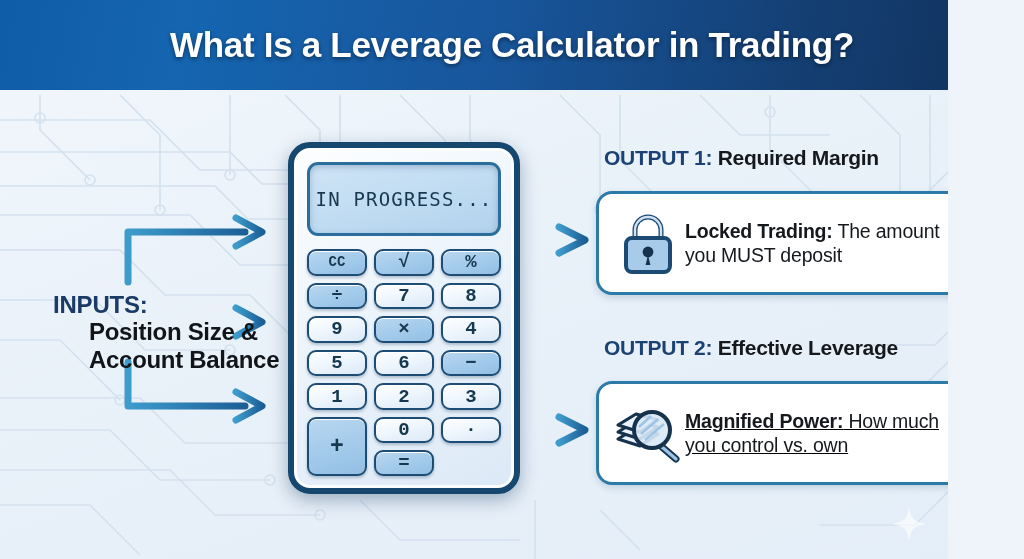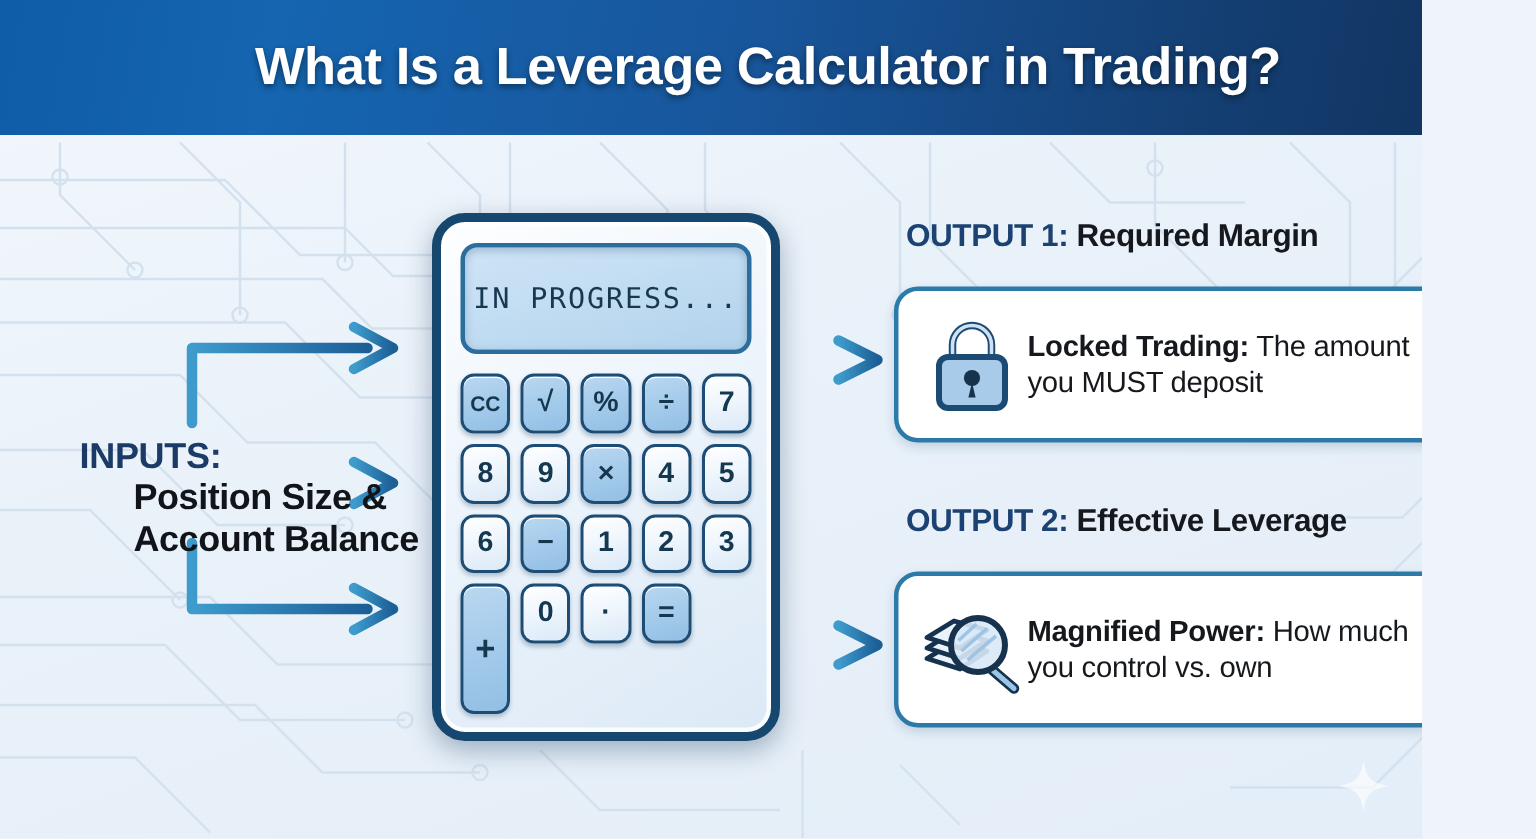--- a/index.html
+++ b/index.html
@@ -97,23 +97,24 @@
     color:#17384f;
     letter-spacing:1.2px;
     line-height:1.28;
     white-space:nowrap;
   }
 
   #keypad {
     margin-top:13px;
     flex:1;
     display:grid;
-    grid-template-columns:repeat(5,1fr);
+    grid-template-columns:repeat(3,1fr);
     grid-template-rows:repeat(5,1fr);
     gap:7px 7px;
+    font-family:Liberation Mono, monospace;
   }
   .key {
     border-radius:9px;
     border:2.4px solid #1d4c74;
     display:flex; align-items:center; justify-content:center;
     font-size:19px;
     font-weight:bold;
     color:#14384f;
     background:linear-gradient(165deg,#ffffff 0%,#eff6fd 45%,#dbe9f7 100%);
     box-shadow:0 2px 3px rgba(25,60,95,.28), inset 0 1px 0 rgba(255,255,255,.95);
@@ -152,21 +153,21 @@
     font-size:19.5px;
     color:#15181c;
     line-height:1.24;
     letter-spacing:-0.2px;
   }
   .output-text b { font-weight:bold; }
 
   #out1-head { left:604px; top:146px; }
   #out1-box  { left:596px; top:191px; width:388px; height:104px; }
   #out2-head { left:604px; top:336px; }
-  #out2-box  { left:596px; top:381px; width:388px; height:104px; }
+  #out2-box  { left:596px; top:381px; width:388px; height:104px;text-decoration:underline; }
 
   
   #sparkle { position:absolute; right:22px; bottom:18px; z-index:3; opacity:.75; }
 </style>
 </head>
 <body>
 
 <div id="canvas">
 
   <svg id="circuit" viewBox="0 0 1024 559">

